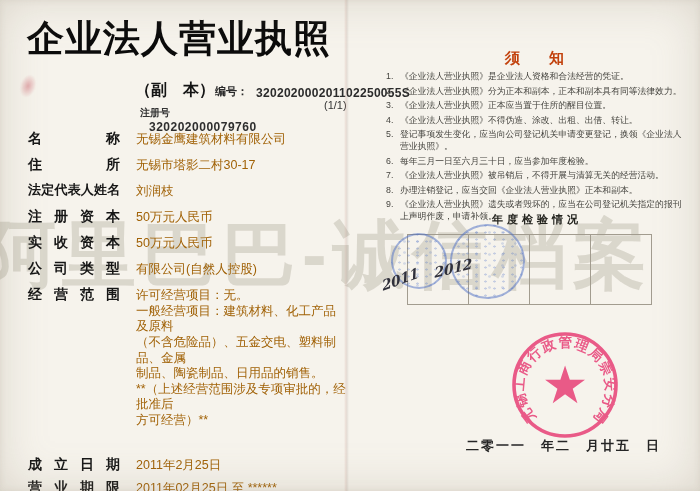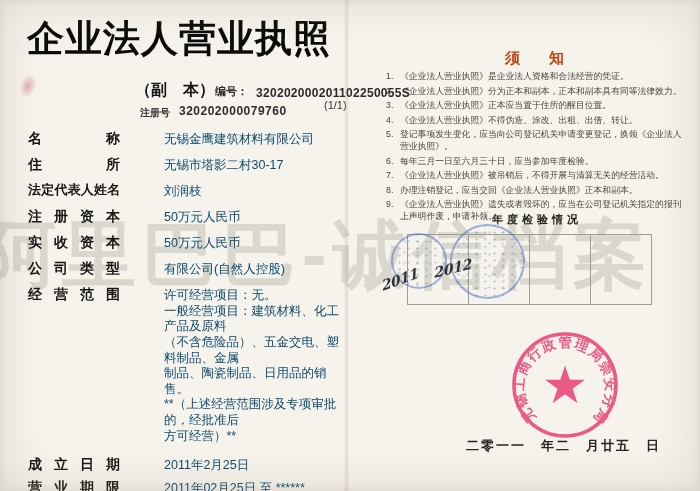--- a/index.html
+++ b/index.html
@@ -11,33 +11,33 @@
 
   
   .watermark{position:absolute;left:-18px;top:206px;font-size:74px;font-weight:700;letter-spacing:6px;color:rgba(178,172,158,.40);white-space:nowrap;z-index:1;}
 
   
   .doc-title{position:absolute;left:27px;top:14px;font-size:37px;font-weight:900;letter-spacing:1px;color:#0b0b0b;font-family:"DejaVu Sans",sans-serif;z-index:2;}
   .copyrow{position:absolute;left:135px;top:80px;display:flex;align-items:flex-end;z-index:2;text-align:center;}
   .copy-type{font-size:16px;font-weight:800;color:#141414;}
   .serial-label{font-size:11px;font-weight:700;color:#2b2b2b;padding-bottom:2px;}
   .serial-number{font-size:12px;font-weight:700;color:#2b2b2b;margin-left:8px;letter-spacing:.3px;padding-bottom:1px;}
-  .regrow{position:absolute;left:140px;top:104px;display:flex;align-items:flex-start;z-index:2;}
+  .regrow{position:absolute;left:140px;top:104px;display:flex;align-items:flex-start;z-index:2;flex-direction:column;}
   .regno-label{font-size:10px;font-weight:700;color:#333;margin-top:2px;}
   .regno-value{font-size:12px;font-weight:700;color:#2e2e2e;margin-left:9px;letter-spacing:.5px;}
   .page-indicator{position:absolute;left:324px;top:99px;font-size:11px;color:#333;z-index:2;}
 
   
   .fields{position:absolute;left:28px;top:130px;width:320px;z-index:2;}
   .fields-bottom{position:absolute;left:28px;top:456px;width:330px;z-index:2;}
-  .frow{display:flex;align-items:flex-start;min-height:26px;gap:36px;}
+  .frow{display:flex;align-items:flex-start;min-height:26px;}
   .fields-bottom .frow{min-height:23px;}
   .flabel{width:92px;flex:0 0 92px;font-size:14px;font-weight:800;color:#161616;text-align:justify;text-align-last:justify;line-height:1.2;}
   .fields .frow:nth-child(3) .flabel{font-size:13px;letter-spacing:-.3px;}
-  .fvalue{margin-left:8px;font-size:12.5px;color:#0c4a6e;line-height:1.25;padding-top:2px;white-space:pre-line;}
+  .fvalue{margin-left:16px;font-size:12.5px;color:#a16207;line-height:1.25;padding-top:2px;white-space:pre-line;}
 
   
   .notice-title{position:absolute;left:505px;top:49px;font-size:15px;font-weight:800;color:#c2410c;letter-spacing:7px;z-index:2;}
   .notice{position:absolute;left:386px;top:71px;width:300px;z-index:2;}
   .nitem{display:flex;margin-bottom:3px;color:#45443f;}
   .nnum{flex:0 0 14px;font-size:8.8px;line-height:1.32;}
   .ntext{flex:1;font-size:8.8px;line-height:1.32;}
 
   
   .annual-title{position:absolute;left:492px;top:212px;font-size:11px;font-weight:800;letter-spacing:4px;color:#24241f;z-index:2;}

